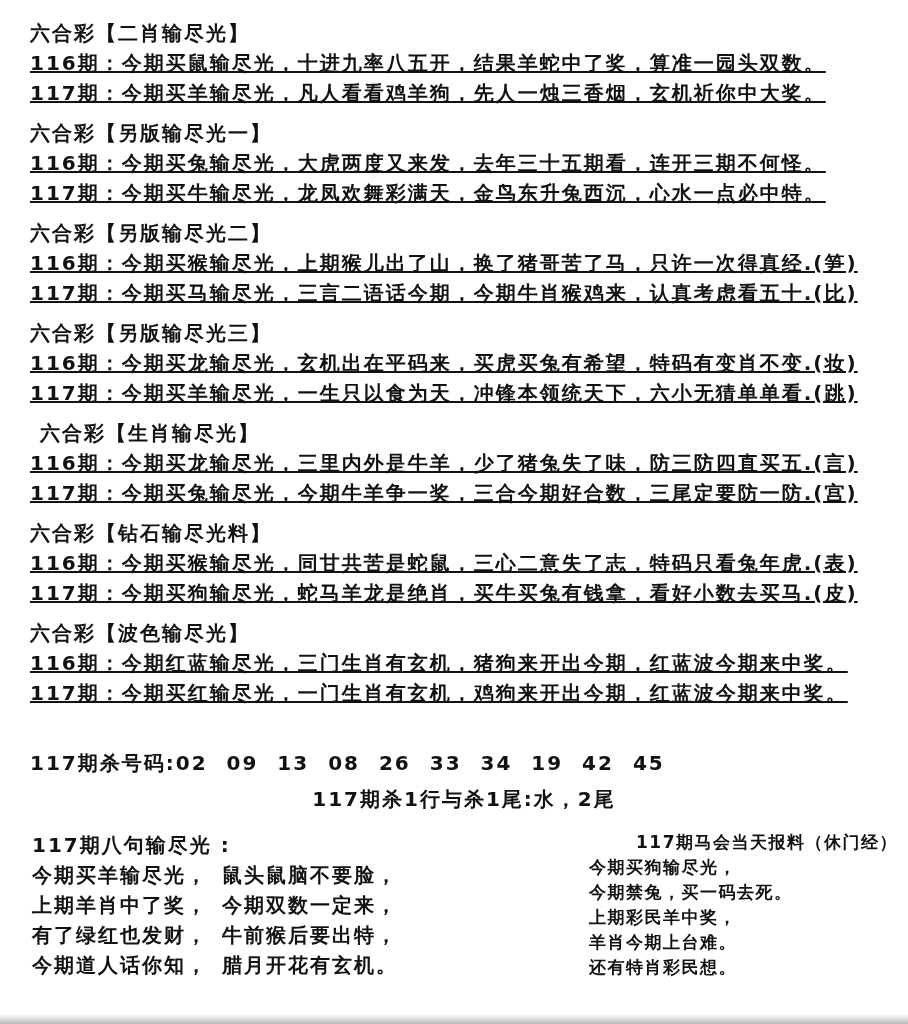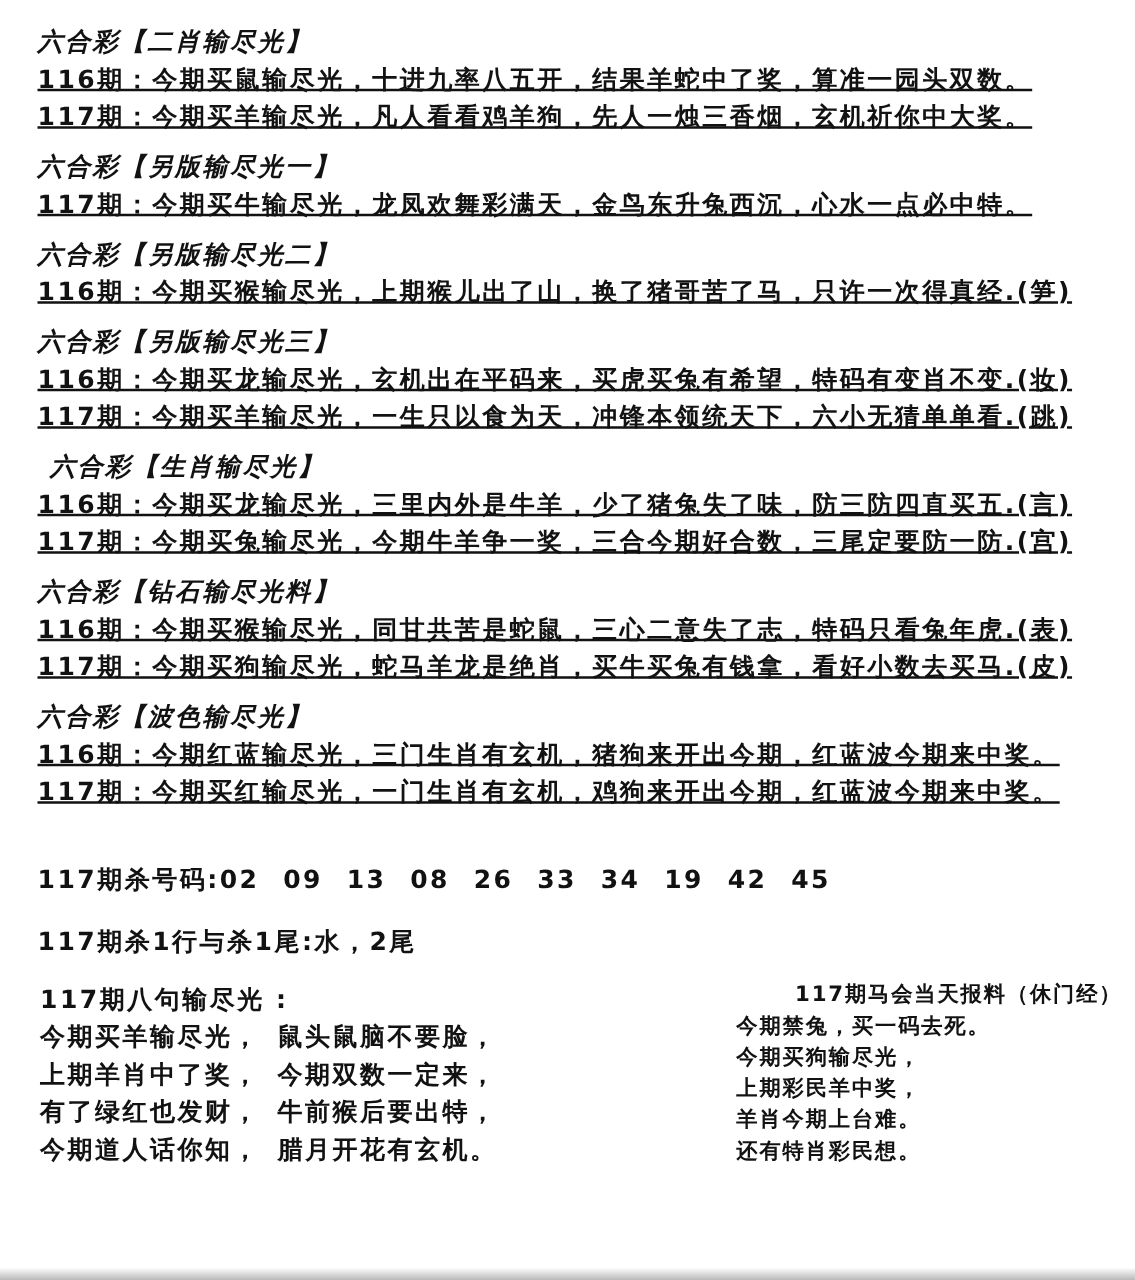--- a/index.html
+++ b/index.html
@@ -14,33 +14,34 @@
     overflow: hidden;
     color: #121212;
   }
   .page {
     padding: 18px 10px 0 30px;
     font-weight: 700;
     font-size: 20px;
     letter-spacing: 2px;
   }
   .section { margin-bottom: 10px; }
-  .section-title { line-height: 30px; white-space: nowrap; font-style: italic; }
+  .section-title { line-height: 30px; white-space: nowrap; }
   .section-title.indent { padding-left: 10px; }
   .verse-line { line-height: 30px; white-space: nowrap; text-decoration: underline; }
   .kill-line-a {
     margin-top: 40px;
     line-height: 30px;
     word-spacing: 10px;
     white-space: pre;
   }
   .kill-line-b {
-    margin-top: 20px;
+    margin-top: 6px;
     line-height: 30px;
     white-space: pre;
+    text-align: center;
   }
   .bottom-columns {
     margin-top: 16px;
     display: flex;
     align-items: flex-start;
     gap: 34px;
   }
   .eight-verse { width: 525px; padding-left: 2px; }
   .eight-verse-title { line-height: 30px; }
   .verse-row {
@@ -68,26 +69,28 @@
 <div class="page">
 
   <div class="section">
     <div class="section-title">六合彩【二肖输尽光】</div>
     <div class="verse-line">116期：今期买鼠输尽光，十进九率八五开，结果羊蛇中了奖，算准一园头双数。</div>
     <div class="verse-line">117期：今期买羊输尽光，凡人看看鸡羊狗，先人一烛三香烟，玄机祈你中大奖。</div>
   </div>
 
   <div class="section">
     <div class="section-title">六合彩【另版输尽光一】</div>
+    <div class="verse-line">116期：今期买兔输尽光，大虎两度又来发，去年三十五期看，连开三期不何怪。</div>
     <div class="verse-line">117期：今期买牛输尽光，龙凤欢舞彩满天，金鸟东升兔西沉，心水一点必中特。</div>
   </div>
 
   <div class="section">
     <div class="section-title">六合彩【另版输尽光二】</div>
     <div class="verse-line">116期：今期买猴输尽光，上期猴儿出了山，换了猪哥苦了马，只许一次得真经.(笋)</div>
+    <div class="verse-line">117期：今期买马输尽光，三言二语话今期，今期牛肖猴鸡来，认真考虑看五十.(比)</div>
   </div>
 
   <div class="section">
     <div class="section-title">六合彩【另版输尽光三】</div>
     <div class="verse-line">116期：今期买龙输尽光，玄机出在平码来，买虎买兔有希望，特码有变肖不变.(妆)</div>
     <div class="verse-line">117期：今期买羊输尽光，一生只以食为天，冲锋本领统天下，六小无猜单单看.(跳)</div>
   </div>
 
   <div class="section">
     <div class="section-title indent">六合彩【生肖输尽光】</div>
@@ -127,22 +130,22 @@
         <span>牛前猴后要出特，</span>
       </div>
       <div class="verse-row">
         <span>今期道人话你知，</span>
         <span>腊月开花有玄机。</span>
       </div>
     </div>
 
     <div class="daily-report">
       <div class="daily-report-title">117期马会当天报料（休门经）</div>
+      <div class="daily-report-line">今期买狗输尽光，</div>
       <div class="daily-report-line">今期禁兔，买一码去死。</div>
-      <div class="daily-report-line">今期买狗输尽光，</div>
       <div class="daily-report-line">上期彩民羊中奖，</div>
       <div class="daily-report-line">羊肖今期上台难。</div>
       <div class="daily-report-line">还有特肖彩民想。</div>
     </div>
 
   </div>
 </div>
 
 <div class="page-bottom-edge"></div>
 

